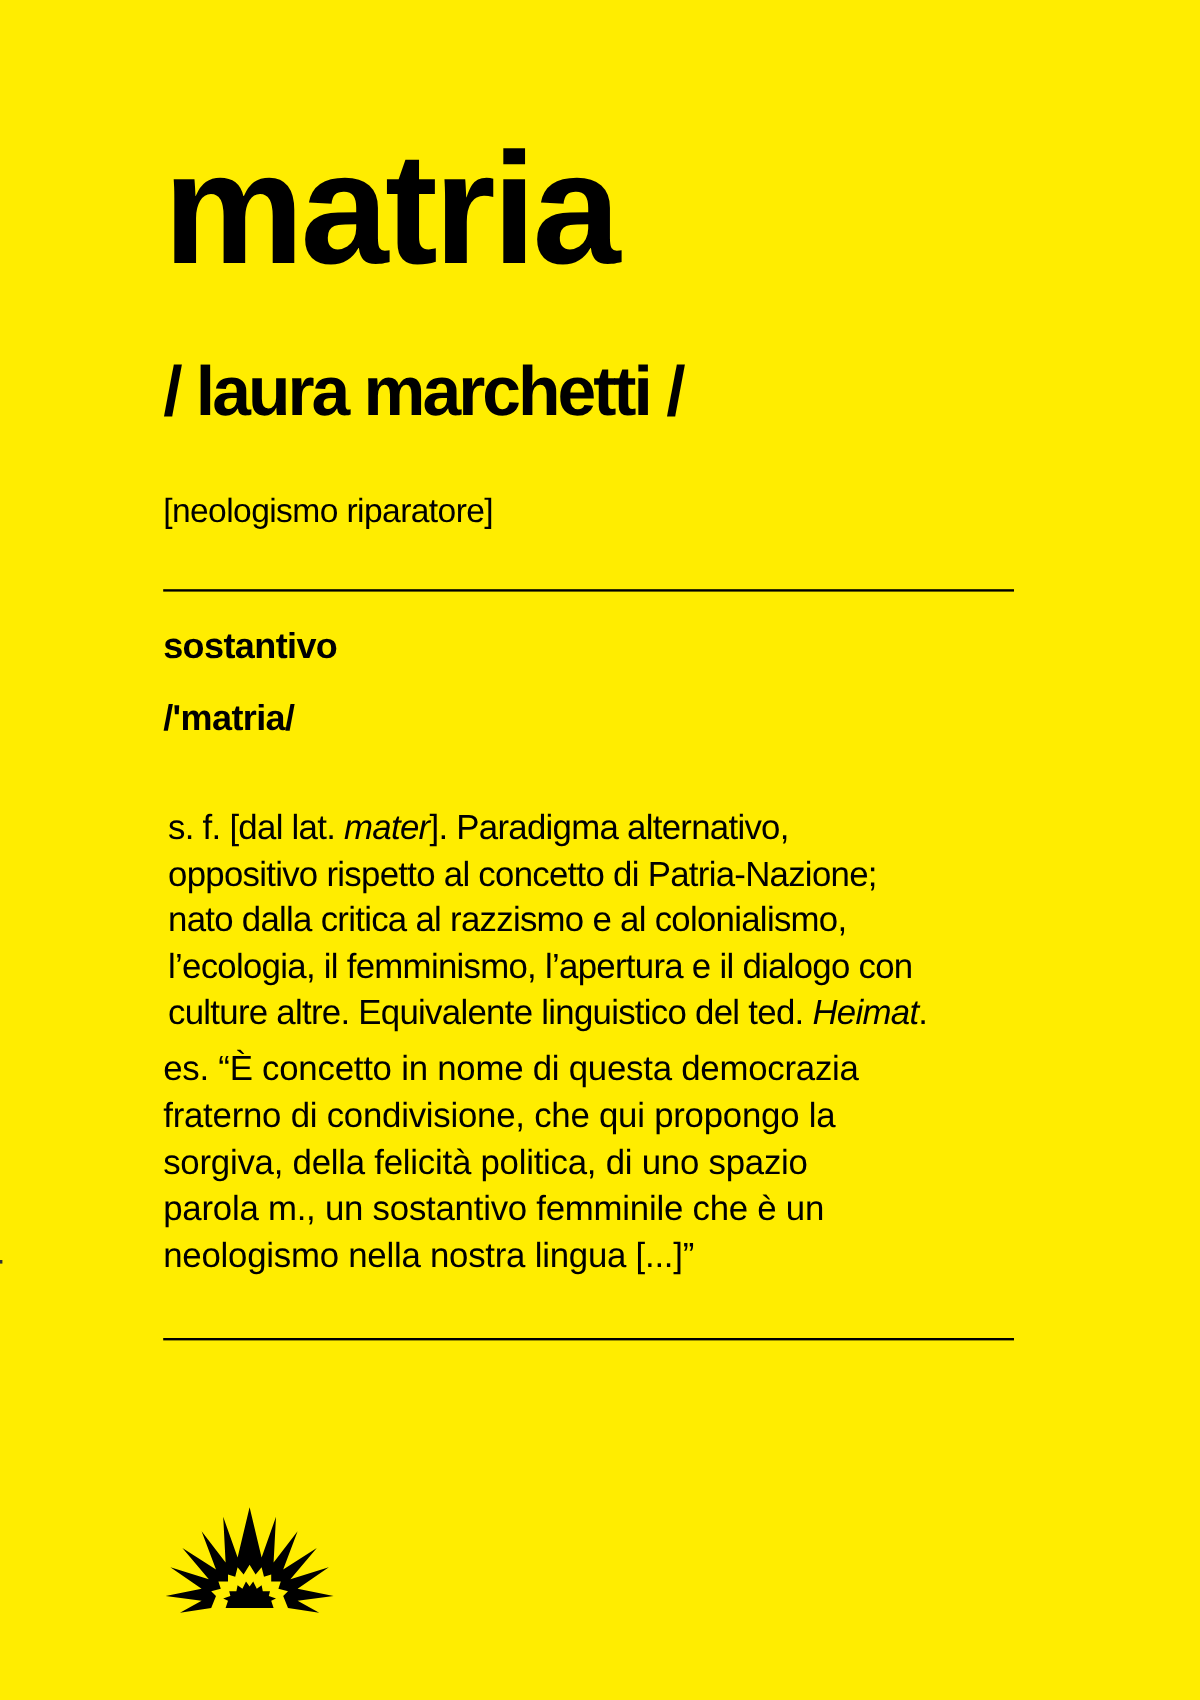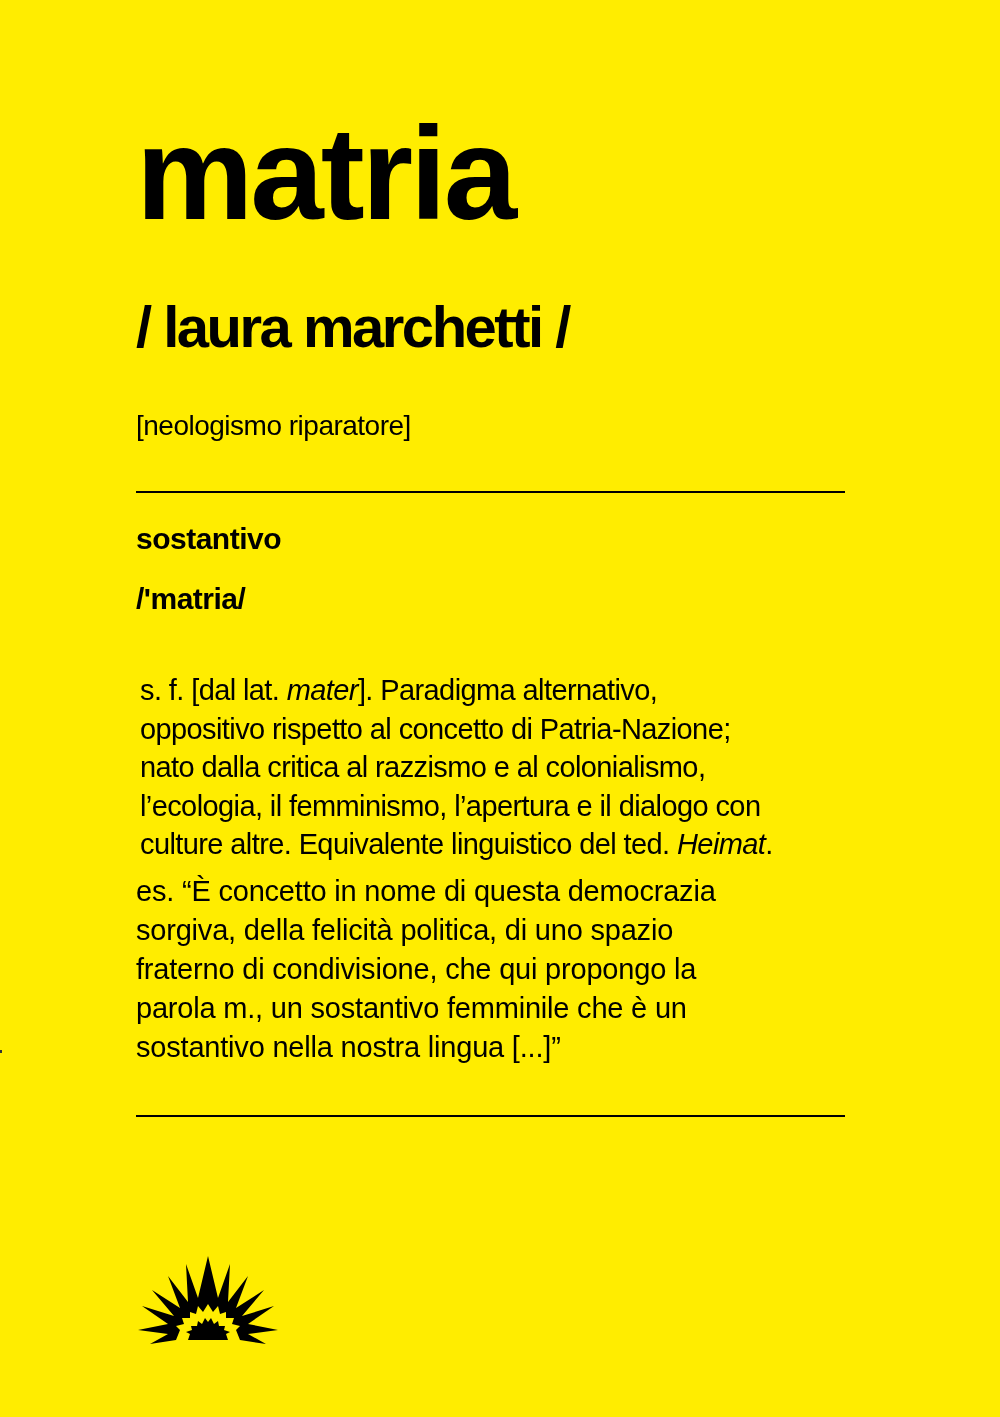--- a/index.html
+++ b/index.html
@@ -136,24 +136,24 @@
   <p class="definition">
     <span class="line"><span>s. f. [dal lat. </span><em>mater</em><span>]. Paradigma alternativo,</span></span>
     <span class="line">oppositivo rispetto al concetto di Patria-Nazione;</span>
     <span class="line">nato dalla critica al razzismo e al colonialismo,</span>
     <span class="line">l’ecologia, il femminismo, l’apertura e il dialogo con</span>
     <span class="line"><span>culture altre. Equivalente linguistico del ted. </span><em>Heimat</em><span>.</span></span>
   </p>
 
   <p class="example">
     <span class="line">es. “È concetto in nome di questa democrazia</span>
+    <span class="line">fraterno di condivisione, che qui propongo la</span>
     <span class="line">sorgiva, della felicità politica, di uno spazio</span>
-    <span class="line">fraterno di condivisione, che qui propongo la</span>
     <span class="line">parola m., un sostantivo femminile che è un</span>
-    <span class="line">sostantivo nella nostra lingua [...]”</span>
+    <span class="line">neologismo nella nostra lingua [...]”</span>
   </p>
 
   <div class="rule bottom"></div>
 
   <div class="edge-mark"></div>
 
   <svg class="logo" viewBox="0 0 144 96" xmlns="http://www.w3.org/2000/svg">
 
     <path fill="#000" d="
       M2,76

